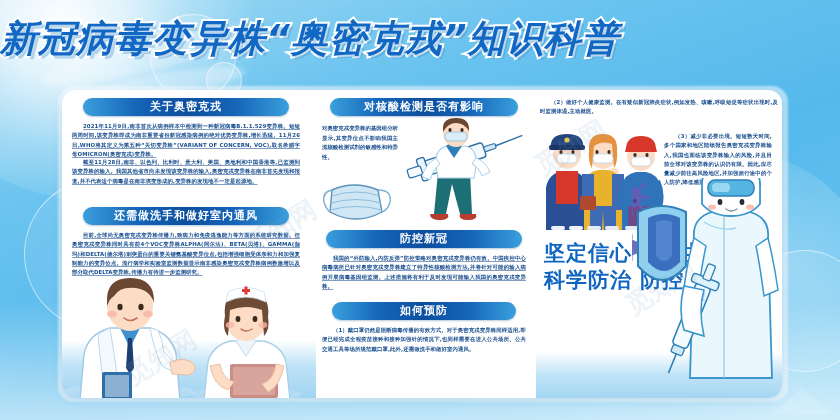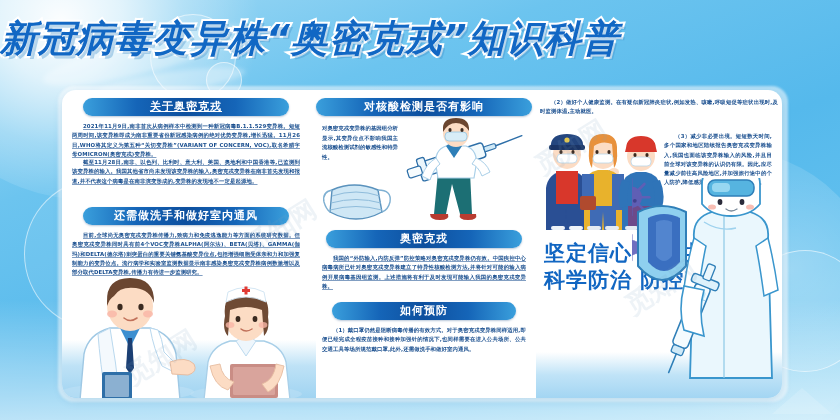--- a/index.html
+++ b/index.html
@@ -70,30 +70,30 @@
     background:linear-gradient(90deg,#3a9fdc 0%,#1565b8 26%,#0d4f9e 50%,#1565b8 74%,#3a9fdc 100%);
     box-shadow:0 1px 2px rgba(20,70,130,.3);}
 
   .body-txt{color:#1a4f8f;font-size:5.4px;line-height:1.72;text-align:justify;
     letter-spacing:.1px;font-weight:bold;}
   .body-txt .ind{display:block;text-indent:11px;}
   .body-txt .u{text-decoration:underline;text-decoration-color:rgba(26,79,143,.55);}
 
   
   .lc-p1{position:absolute;left:8px;top:8px;width:232px;}
-  .lc-p1 .pill{width:206px;text-decoration:underline;}
+  .lc-p1 .pill{width:206px;}
   .lc-t1{position:absolute;left:10px;top:32px;width:228px;}
   .lc-t2{position:absolute;left:10px;top:68px;width:228px;}
   .lc-p2{position:absolute;left:8px;top:117px;width:232px;}
   .lc-p2 .pill{width:206px;}
   .lc-t3{position:absolute;left:10px;top:141px;width:228px;}
 
   
   .mc-p1{position:absolute;left:0;top:8px;width:216px;}
-  .mc-p1 .pill{width:216px;}
+  .mc-p1 .pill{width:188px;}
   .mc-t1{position:absolute;left:6px;top:34px;width:76px;color:#1a4f8f;font-size:5.4px;
     line-height:1.8;font-weight:bold;text-align:justify;}
   .mc-p2{position:absolute;left:0;top:140px;width:216px;}
   .mc-p2 .pill{width:196px;}
   .mc-t2{position:absolute;left:6px;top:164px;width:204px;}
   .mc-p3{position:absolute;left:0;top:212px;width:216px;}
   .mc-p3 .pill{width:184px;}
   .mc-t3{position:absolute;left:6px;top:236px;width:204px;}
 
   
@@ -242,21 +242,21 @@
       <svg class="ill" style="left:4px;top:86px;" width="76" height="54" viewBox="0 0 76 54">
         <path d="M12 14 Q34 4 58 14 L62 36 Q36 50 10 36 Z" fill="#cfe7f5" stroke="#5a92bd" stroke-width="1.4"></path>
         <path d="M12 20 Q36 12 60 20" stroke="#8fbcdb" stroke-width="1" fill="none"></path>
         <path d="M11 27 Q36 20 61 27" stroke="#8fbcdb" stroke-width="1" fill="none"></path>
         <path d="M10 34 Q36 27 62 34" stroke="#8fbcdb" stroke-width="1" fill="none"></path>
         <path d="M58 14 Q72 14 70 26 Q68 34 62 36" stroke="#7fb0d2" stroke-width="1.4" fill="none"></path>
         <path d="M12 14 Q2 16 4 26 Q6 33 10 36" stroke="#7fb0d2" stroke-width="1.4" fill="none"></path>
       </svg>
 
       <div class="mc-p2">
-        <div class="pill">奥密克戎</div>
+        <div class="pill">防控新冠</div>
       </div>
       <div class="body-txt mc-t2">
         <span class="ind u">我国的“外防输入,内防反弹”防控策略对奥密克戎变异株仍有效。中国疾控中心病毒病所已针对奥密克戎变异株建立了特异性核酸检测方法,并将针对可能的输入病例开展病毒基因组监测。上述措施将有利于及时发现可能输入我国的奥密克戎变异株。</span>
       </div>
 
       <div class="mc-p3">
         <div class="pill">如何预防</div>
       </div>
       <div class="body-txt mc-t3">
         <span class="ind">（1）戴口罩仍然是阻断病毒传播的有效方式。对于奥密克戎变异株同样适用,即便已经完成全程疫苗接种和接种加强针的情况下,也同样需要在进入公共场所、公共交通工具等场所规范戴口罩,此外,还需做洗手和做好室内通风。</span>

